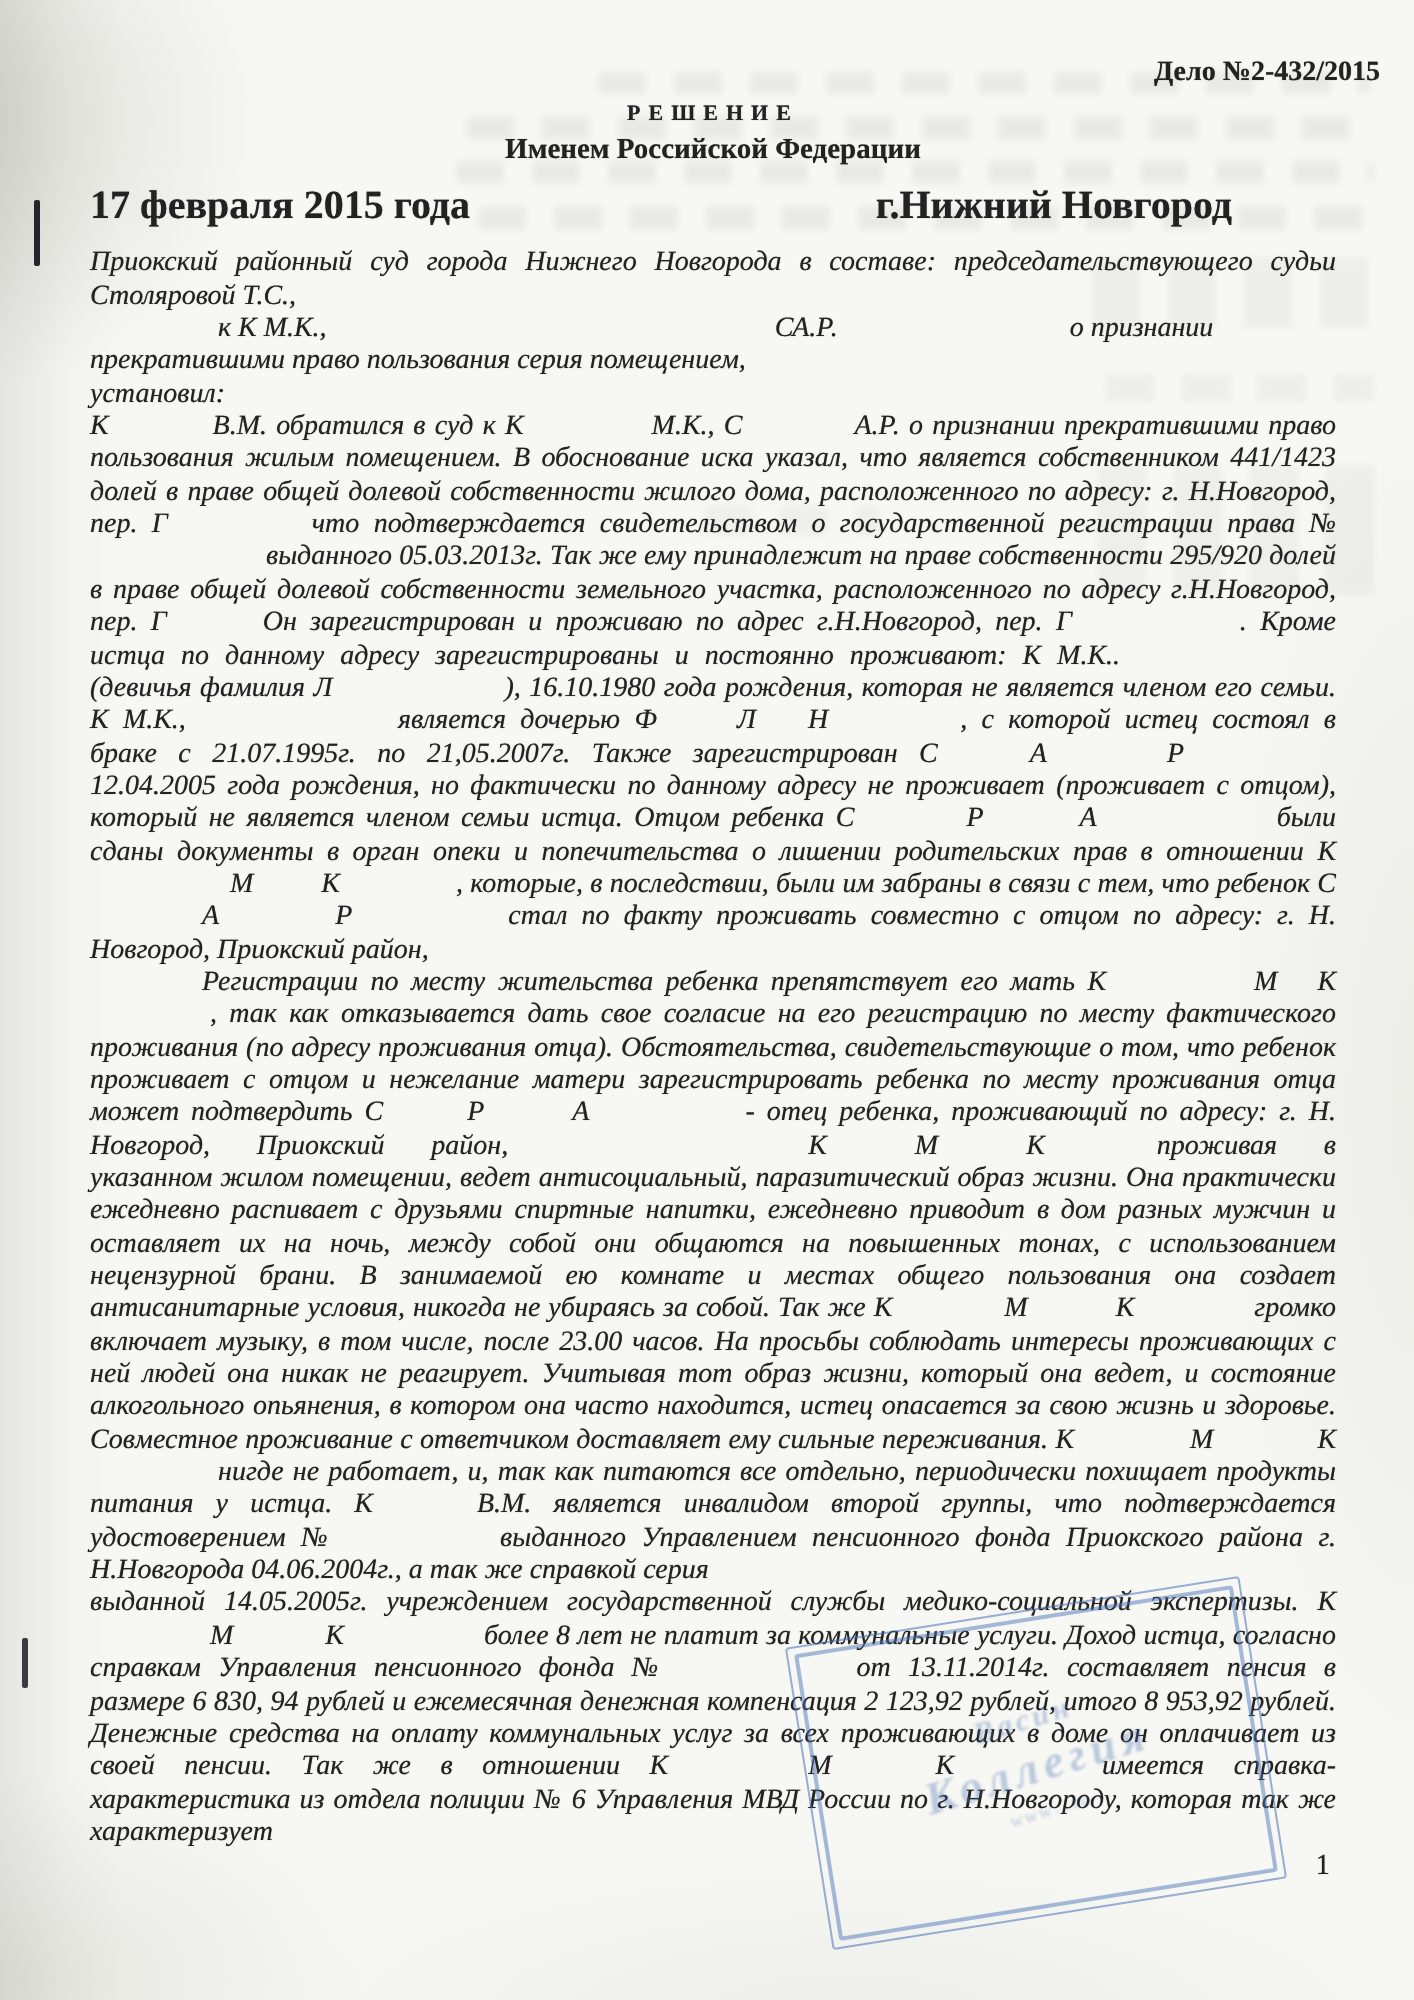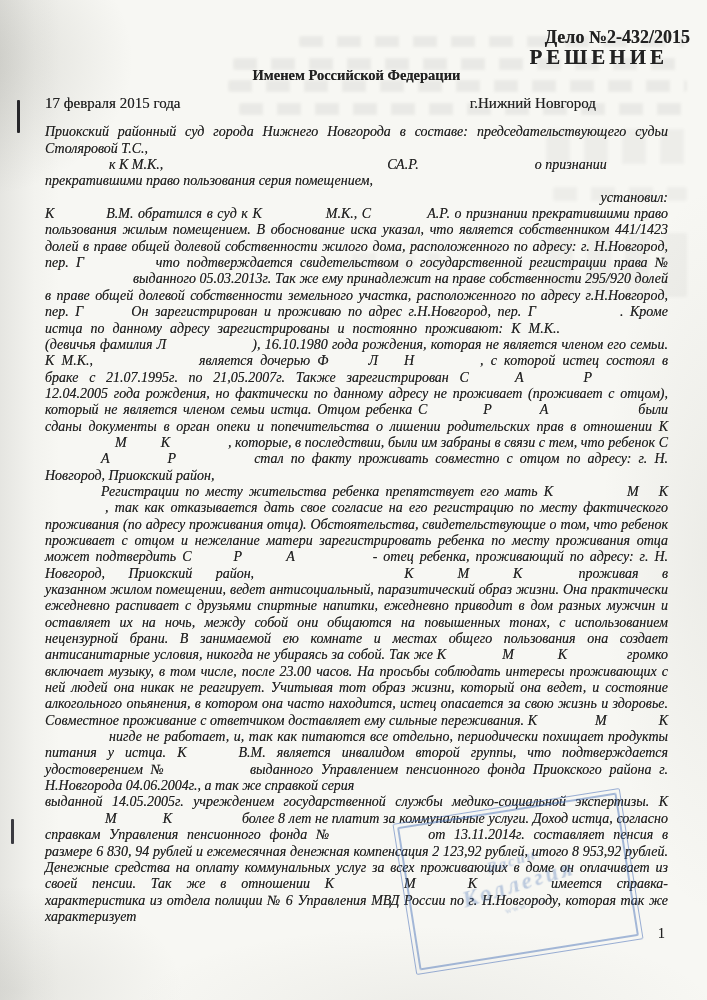--- a/index.html
+++ b/index.html
@@ -17,29 +17,29 @@
       radial-gradient(ellipse 420px 120px at 60% 101%, rgba(120,120,110,.08), transparent 70%),
       linear-gradient(90deg, rgba(100,100,95,.12) 0, rgba(100,100,95,.03) 34px, transparent 60px),
       #f7f7f3;
     color:#222;
   }
   .content{
     position:absolute;left:45px;top:29px;width:623px;
     font-size:14px;line-height:16.35px;
     text-shadow:0 0 .45px rgba(20,20,20,.6);
   }
-  .case-no{ text-align:right; margin-right:-22px; font-weight:bold; font-size:18px; }
-  .doc-title{ text-align:right; font-weight:bold; font-size:21px; letter-spacing:4px; margin-top:4px; }
+  .case-no{ text-align:right; margin-right:-22px; font-weight:bold; font-size:14px; }
+  .doc-title{ text-align:center; font-weight:bold; font-size:11px; letter-spacing:4px; margin-top:4px; }
   .doc-subtitle{ text-align:center; font-weight:bold; font-size:14.5px; margin-top:1px; }
-  .date-row{ display:flex; margin-top:12px; font-weight:normal; font-size:15px; }
-  .date-row .city{ margin-left:auto; margin-right:72px; }
+  .date-row{ display:flex; margin-top:12px; font-weight:bold; font-size:20px; }
+  .date-row .city{ margin-left:auto; margin-right:52px; }
   #paragraphs{ margin-top:13px; }
   p.para{ margin:0; text-align:justify;font-style:italic; }
   p.para.left{ text-align:left; }
-  p.para.center{ text-align:right; }
+  p.para.center{ text-align:left; }
   p.para.justify-last{ text-align:justify; text-align-last:justify; }
   .gap{ display:inline-block; height:2px; }
   .page-num{ position:absolute; right:42px; top:925px; font-size:14.5px; text-shadow:0 0 .45px rgba(20,20,20,.6); }
 
   
   .tick{ position:absolute; background:#26262a; border-radius:1px; }
   .tick1{ left:17px; top:100px; width:3px; height:33px; }
   .tick2{ left:11px; top:819px; width:2.5px; height:25px; background:#3a3a40; }
 
   

